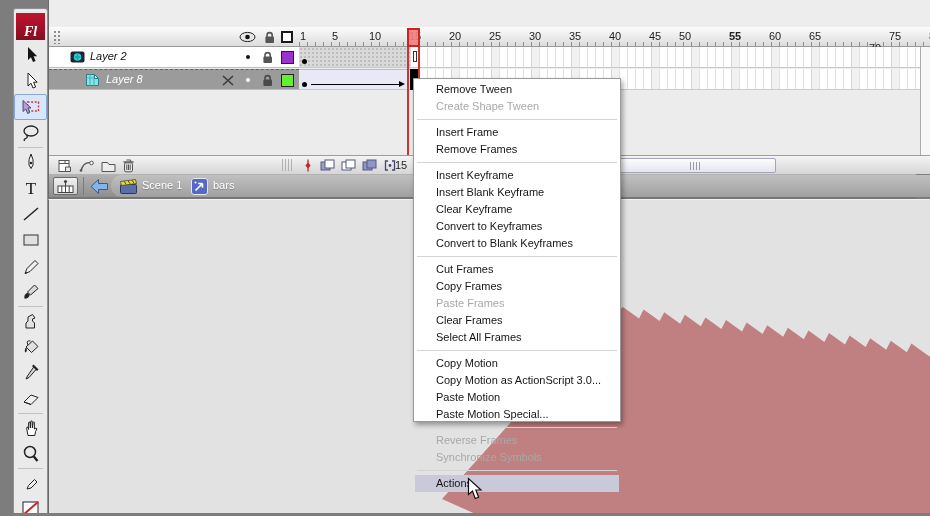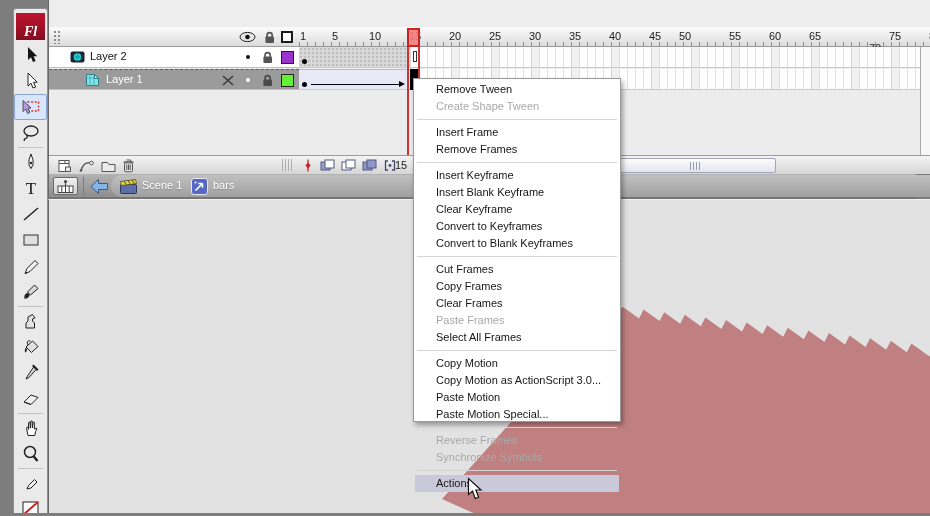--- a/index.html
+++ b/index.html
@@ -25,21 +25,21 @@
   #outline-sq { width:12px; height:12px; background:#fff; border:2px solid #1a1a1a; }
   .ruler-num { position:absolute; top:3px; width:16px; text-align:center; color:#222; font-size:11px; }
   #ruler-ticks { position:absolute; left:250px; right:0; bottom:0; height:4px; background:repeating-linear-gradient(90deg,#8f8f8f 0 1px, transparent 1px 8px); }
 
   .lrow { position:absolute; left:0; width:882px; height:21px; }
   .lrow-left { position:absolute; left:0; top:0; width:250px; height:21px; border-bottom:1px solid #bdbdbd; }
   .lrow-frames { position:absolute; left:250px; top:0; width:622px; height:21px; border-bottom:1px solid #c9c9c9;
      background-color:#fff;
      background-image:repeating-linear-gradient(90deg, transparent 0 32px, rgba(0,0,0,0.055) 32px 40px),
                       repeating-linear-gradient(90deg, #e0e0e0 0 1px, transparent 1px 8px); }
-  .layer-name { position:absolute; top:3px; }
+  .layer-name { position:absolute; top:3px;font-style:italic; }
   .col-dot { position:absolute; top:8px; width:4px; height:4px; border-radius:50%; background:#111; }
   .swatch { position:absolute; top:4px; width:13px; height:13px; border:1px solid #222; }
   .span { position:absolute; top:0; height:20px; }
   .kf-dot { position:absolute; left:3px; top:12px; width:5px; height:5px; border-radius:50%; background:#000; }
   #tween-line { position:absolute; left:12px; right:12px; top:14px; border-top:1px solid #000; }
   #tween-arrow { position:absolute; right:6px; top:11px; width:0; height:0; border-left:6px solid #000; border-top:3.5px solid transparent; border-bottom:3.5px solid transparent; }
   #endframe-cell { position:absolute; left:112px; top:0; width:9px; height:20px; background:#fff; }
   #endframe-rect { position:absolute; left:2px; top:4px; width:4px; height:11px; border:1px solid #333; background:#fff; }
   #sel-frame { position:absolute; left:111px; top:0; width:10px; height:21px; background:#000; }
 
@@ -215,21 +215,21 @@
           <span class="ruler-num" style="left: 278px;">5</span>
           <span class="ruler-num" style="left: 318px;">10</span>
           <span class="ruler-num" style="left: 358px;">15</span>
           <span class="ruler-num" style="left: 398px;">20</span>
           <span class="ruler-num" style="left: 438px;">25</span>
           <span class="ruler-num" style="left: 478px;">30</span>
           <span class="ruler-num" style="left: 518px;">35</span>
           <span class="ruler-num" style="left: 558px;">40</span>
           <span class="ruler-num" style="left: 598px;">45</span>
           <span class="ruler-num" style="left: 628px;">50</span>
-          <span class="ruler-num" style="left: 678px;">55</span>
+          <span class="ruler-num" style="left: 678px; font-weight: bold;">55</span>
           <span class="ruler-num" style="left: 718px;">60</span>
           <span class="ruler-num" style="left: 758px;">65</span>
           <span class="ruler-num" style="left: 818px; margin-top: 12px;">70</span>
           <span class="ruler-num" style="left: 838px;">75</span>
           <span class="ruler-num" style="left: 878px;">80</span>
         </div>
       <div id="ruler-ticks"></div>
     </div>
 
     <div class="lrow" style="top:47px">
@@ -257,21 +257,21 @@
       </div>
     </div>
 
     <div class="lrow" style="top:69px">
       <div class="lrow-left" style="background:#9b9b9b; border-top:1px dashed #5f5f5f">
         <svg class="abs" style="left:36px; top:3px" width="15" height="14" viewBox="0 0 15 14">
             <path d="M1.5 1.5 h8 l4 4 v7 h-12 Z" fill="#8ae2e6" stroke="#2a7f86"></path>
             <path d="M1.5 5 h12 M5 1.5 v11 M9 3 v9.5" stroke="#49bcc4" stroke-width="1.2"></path>
             <path d="M9.5 1.5 v4 h4 Z" fill="#d8f6f8" stroke="#2a7f86"></path>
           </svg>
-        <span class="layer-name" style="left:57px; color:#fff">Layer 1</span>
+        <span class="layer-name" style="left:57px; color:#fff">Layer 8</span>
         <svg class="abs" style="left:172px; top:4px" width="14" height="13" viewBox="0 0 14 13">
             <path d="M2 2 L12 11 M12 2 L2 11" stroke="#3c3c3c" stroke-width="1.6"></path>
           </svg>
         <div class="col-dot" style="left:197px; background:#fff"></div>
         <svg class="abs" style="left:212px; top:4px" width="13" height="13" viewBox="0 0 13 13">
             <path d="M4 6 V4.2 a2.6 2.6 0 0 1 5.2 0 V6" fill="none" stroke="#4a4a4a" stroke-width="1.6"></path>
             <rect x="2.4" y="5.6" width="8.6" height="6.4" rx="1" fill="#4a4a4a"></rect>
           </svg>
         <div class="swatch" style="left:232px; background:#66ee33"></div>
       </div>
@@ -400,23 +400,23 @@
       <div class="menu-item"><span>Convert to Keyframes</span></div>
 
       <div class="menu-item"><span>Convert to Blank Keyframes</span></div>
 
       <div class="menu-item separator"><span></span></div>
 
       <div class="menu-item"><span>Cut Frames</span></div>
 
       <div class="menu-item"><span>Copy Frames</span></div>
 
+      <div class="menu-item disabled"><span>Paste Frames</span></div>
+
       <div class="menu-item"><span>Clear Frames</span></div>
-
-      <div class="menu-item disabled"><span>Paste Frames</span></div>
 
       <div class="menu-item"><span>Select All Frames</span></div>
 
       <div class="menu-item separator"><span></span></div>
 
       <div class="menu-item"><span>Copy Motion</span></div>
 
       <div class="menu-item"><span>Copy Motion as ActionScript 3.0...</span></div>
 
       <div class="menu-item"><span>Paste Motion</span></div>

